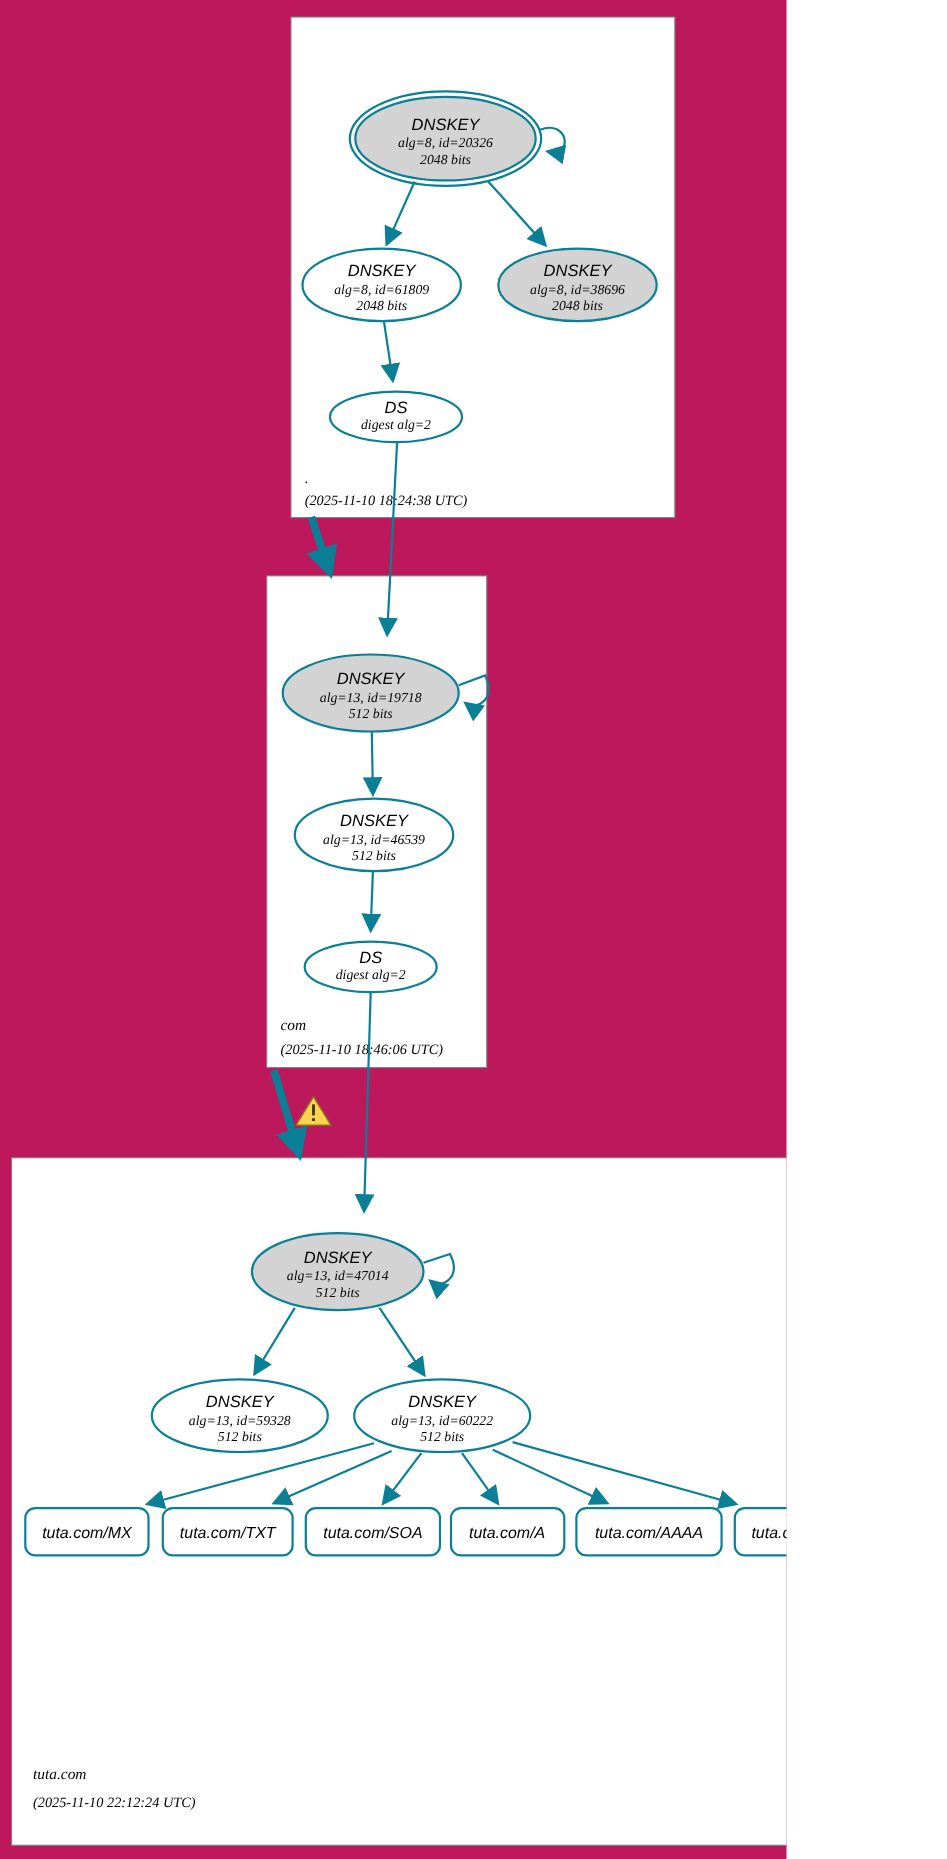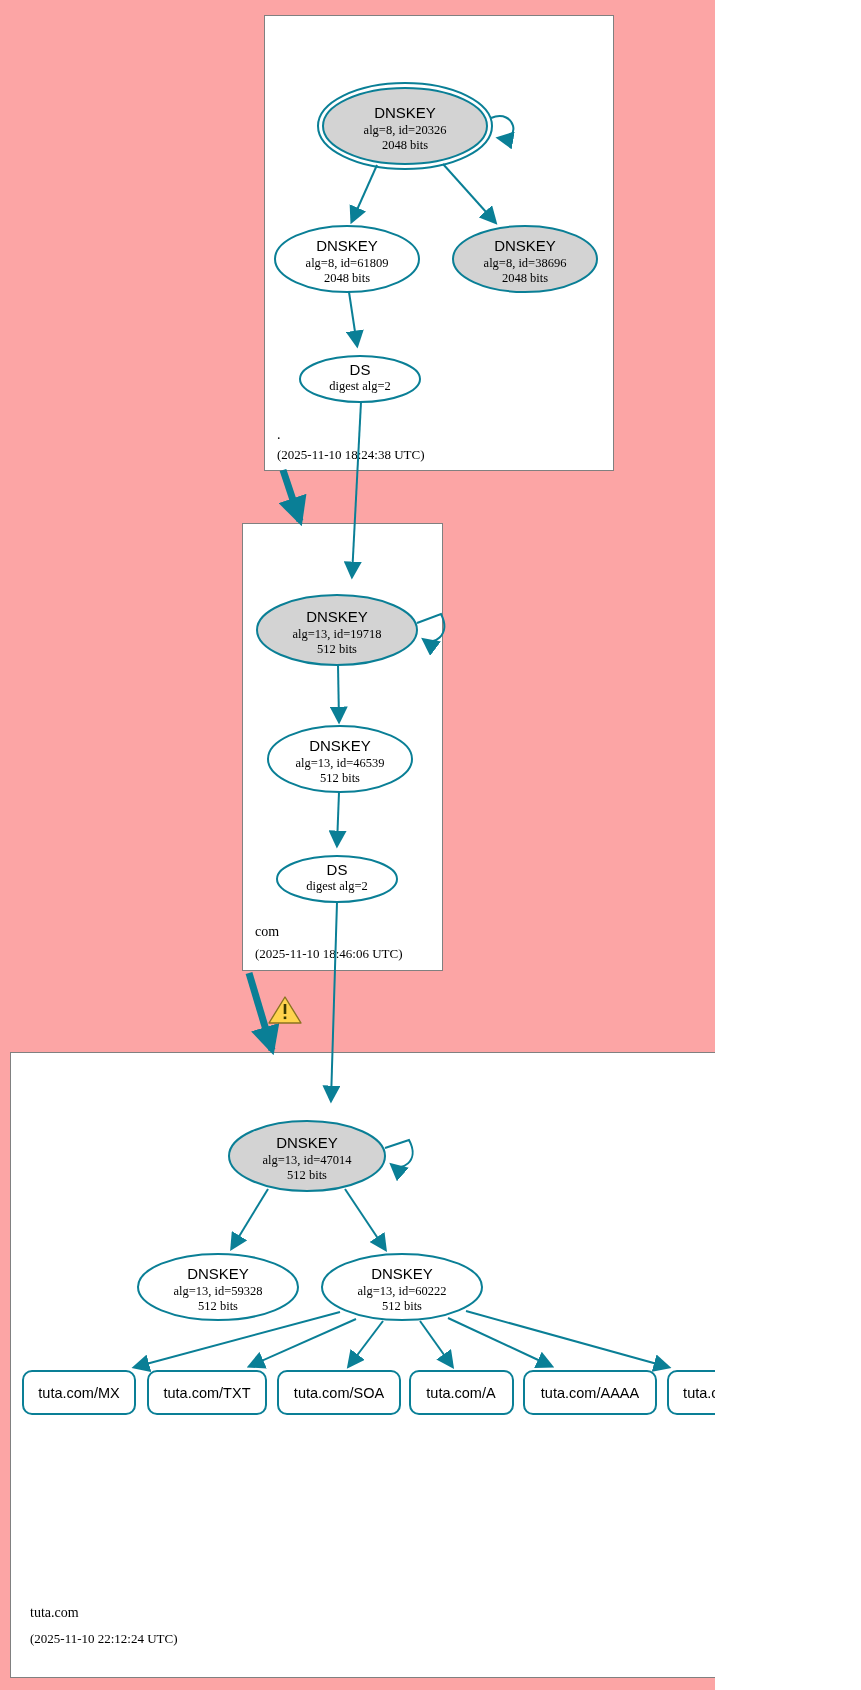--- a/index.html
+++ b/index.html
@@ -1,17 +1,17 @@
 <!DOCTYPE html>
 <html><head>
 <meta charset="utf-8">
 <style>
   html,body{margin:0;padding:0;background:#ffffff;}
   body{font-family:"Liberation Sans",sans-serif;}
-  #root{position:relative;width:715px;height:1690px;overflow:hidden;background:#fca5a5;}
+  #root{position:relative;width:715px;height:1690px;overflow:hidden;background:#be185d;font-style:italic;}
   svg#canvas{position:absolute;left:0;top:0;width:861px;height:1690px;}
   .zone-box{fill:#ffffff;stroke:#808080;stroke-width:1;}
   .node-ell{stroke:#0a7f96;stroke-width:2;}
   .ell-gray{fill:#d3d3d3;}
   .ell-white{fill:#ffffff;}
   .edge{stroke:#0a7f96;stroke-width:2;fill:none;}
   .edge-thick{stroke:#0a7f96;stroke-width:7;fill:none;}
   .rr-box{fill:#ffffff;stroke:#0a7f96;stroke-width:2;}
   text{fill:#000000;}
   .t-title{font-family:"Liberation Sans",sans-serif;font-size:15px;text-anchor:middle;}

